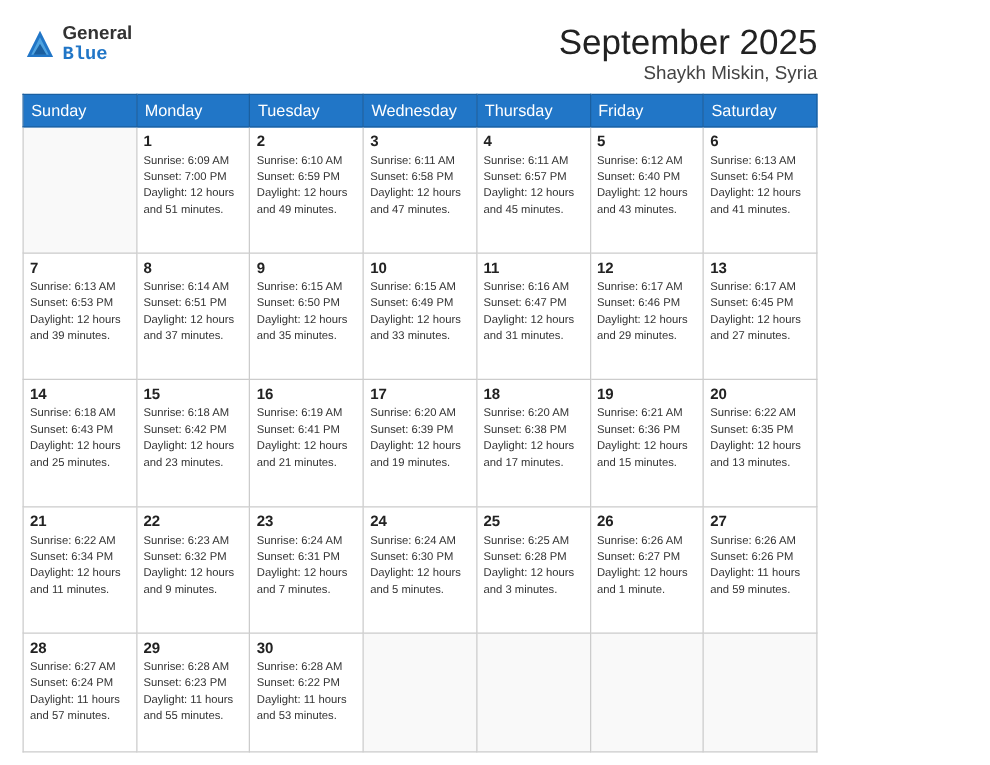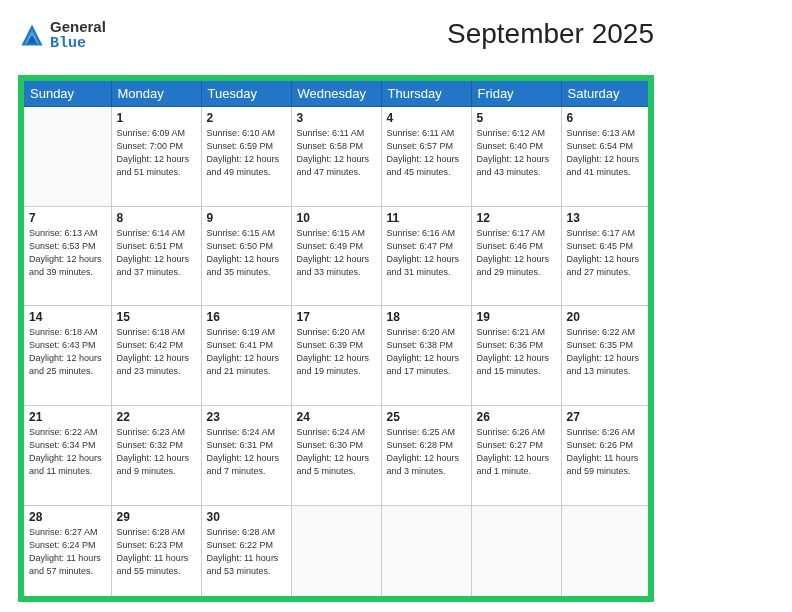--- a/index.html
+++ b/index.html
@@ -39,25 +39,24 @@
       font-size: 28px;
       font-weight: normal;
       color: #222;
     }
     .location-title {
       font-size: 15px;
       color: #444;
     }
     .calendar {
       flex: 1;
-      border: 6px solid #22c55e;
+      border: 1px solid #22c55e;
       border-collapse: collapse;
       width: 100%;
       table-layout: fixed;
-      margin-top: 15px;
     }
     .calendar th {
       background-color: #2176c7;
       color: white;
       text-align: left;
       padding: 5px 6px;
       font-size: 13px;
       font-weight: normal;
       border: 1px solid #1a5fa0;
     }
@@ -99,20 +98,21 @@
         <polygon points="16,10 24,26 8,26" fill="#4fa3e0"></polygon>
         <polygon points="16,16 22,26 10,26" fill="#1a5fa0"></polygon>
       </svg>
       <div>
         <div style="font-size:15px;font-weight:bold;color:#333;">General</div>
         <div style="font-size:15px;font-weight:bold;color:#2176c7;font-family:Liberation Mono, monospace;">Blue</div>
       </div>
     </div>
     <div class="title-block">
       <div class="month-title">September 2025</div>
+      <div class="location-title">Shaykh Miskin, Syria</div>
     </div>
   </div>
 
   <table class="calendar">
     <thead>
       <tr>
         <th>Sunday</th>
         <th>Monday</th>
         <th>Tuesday</th>
         <th>Wednesday</th>

